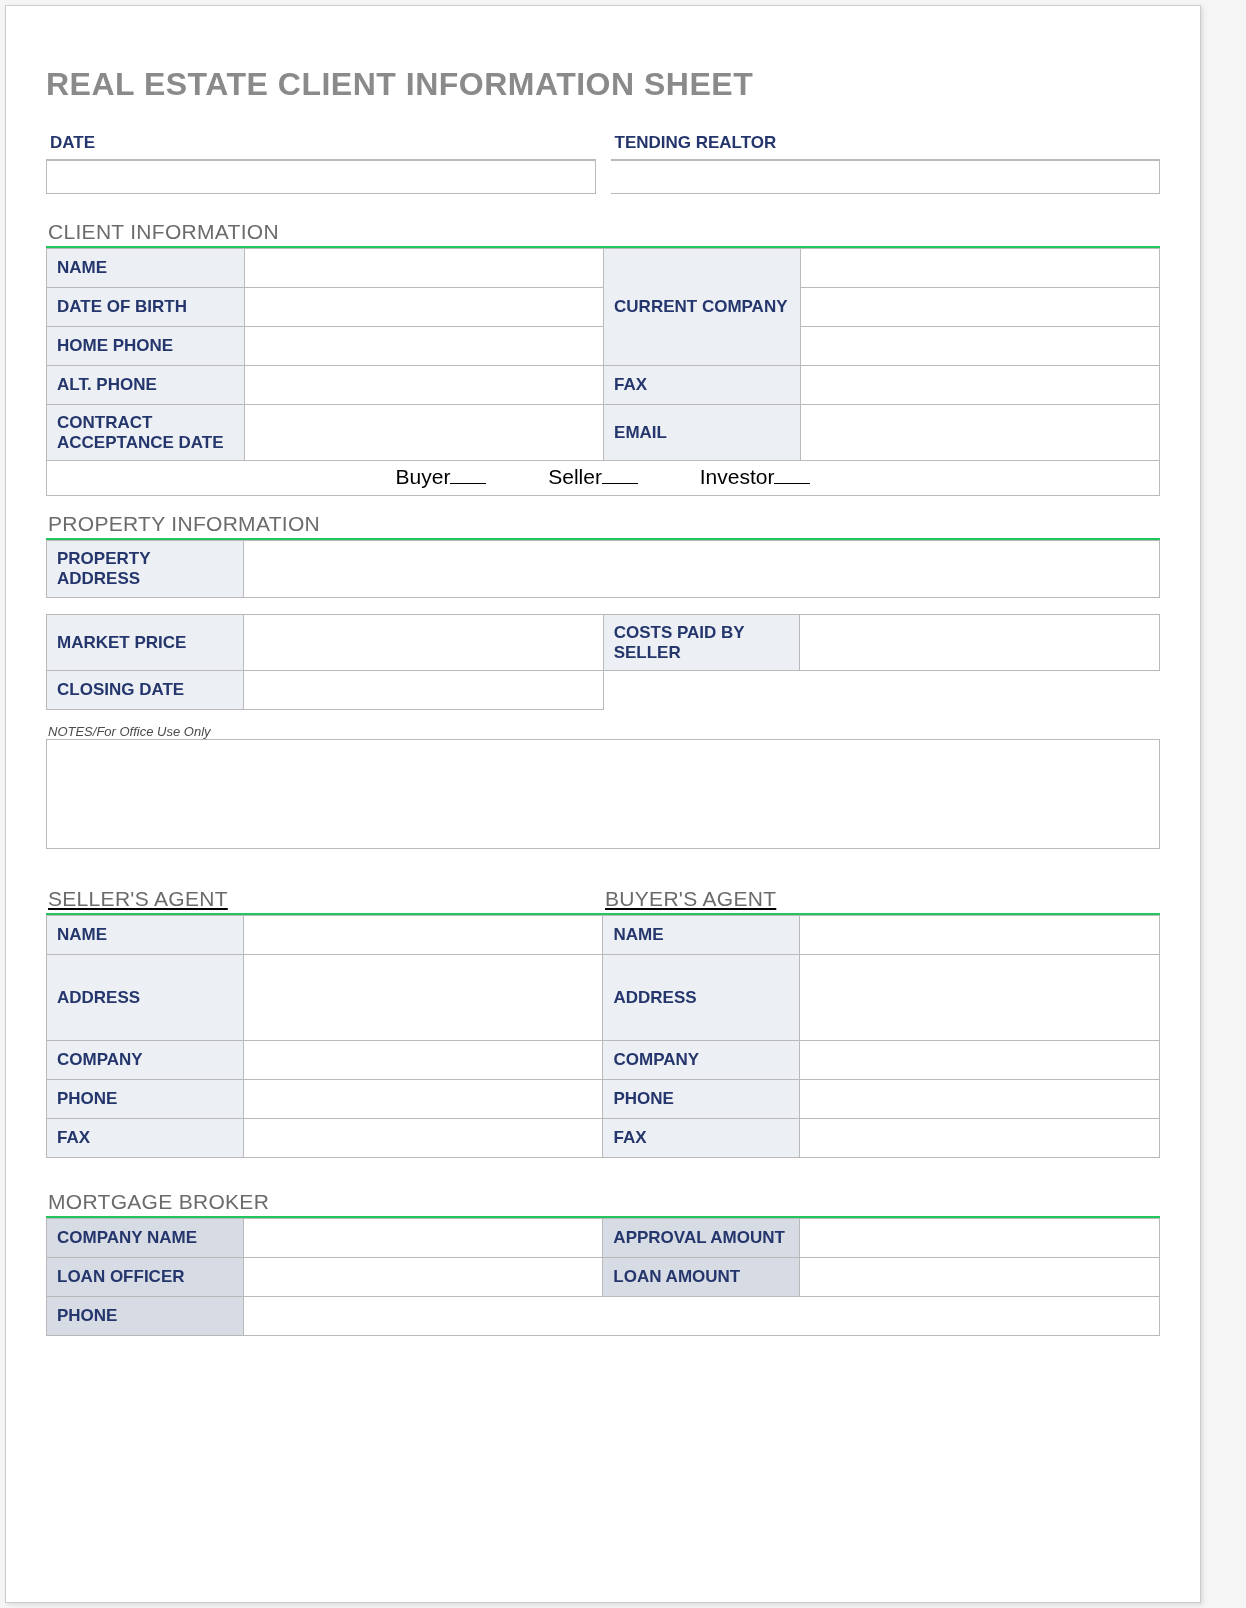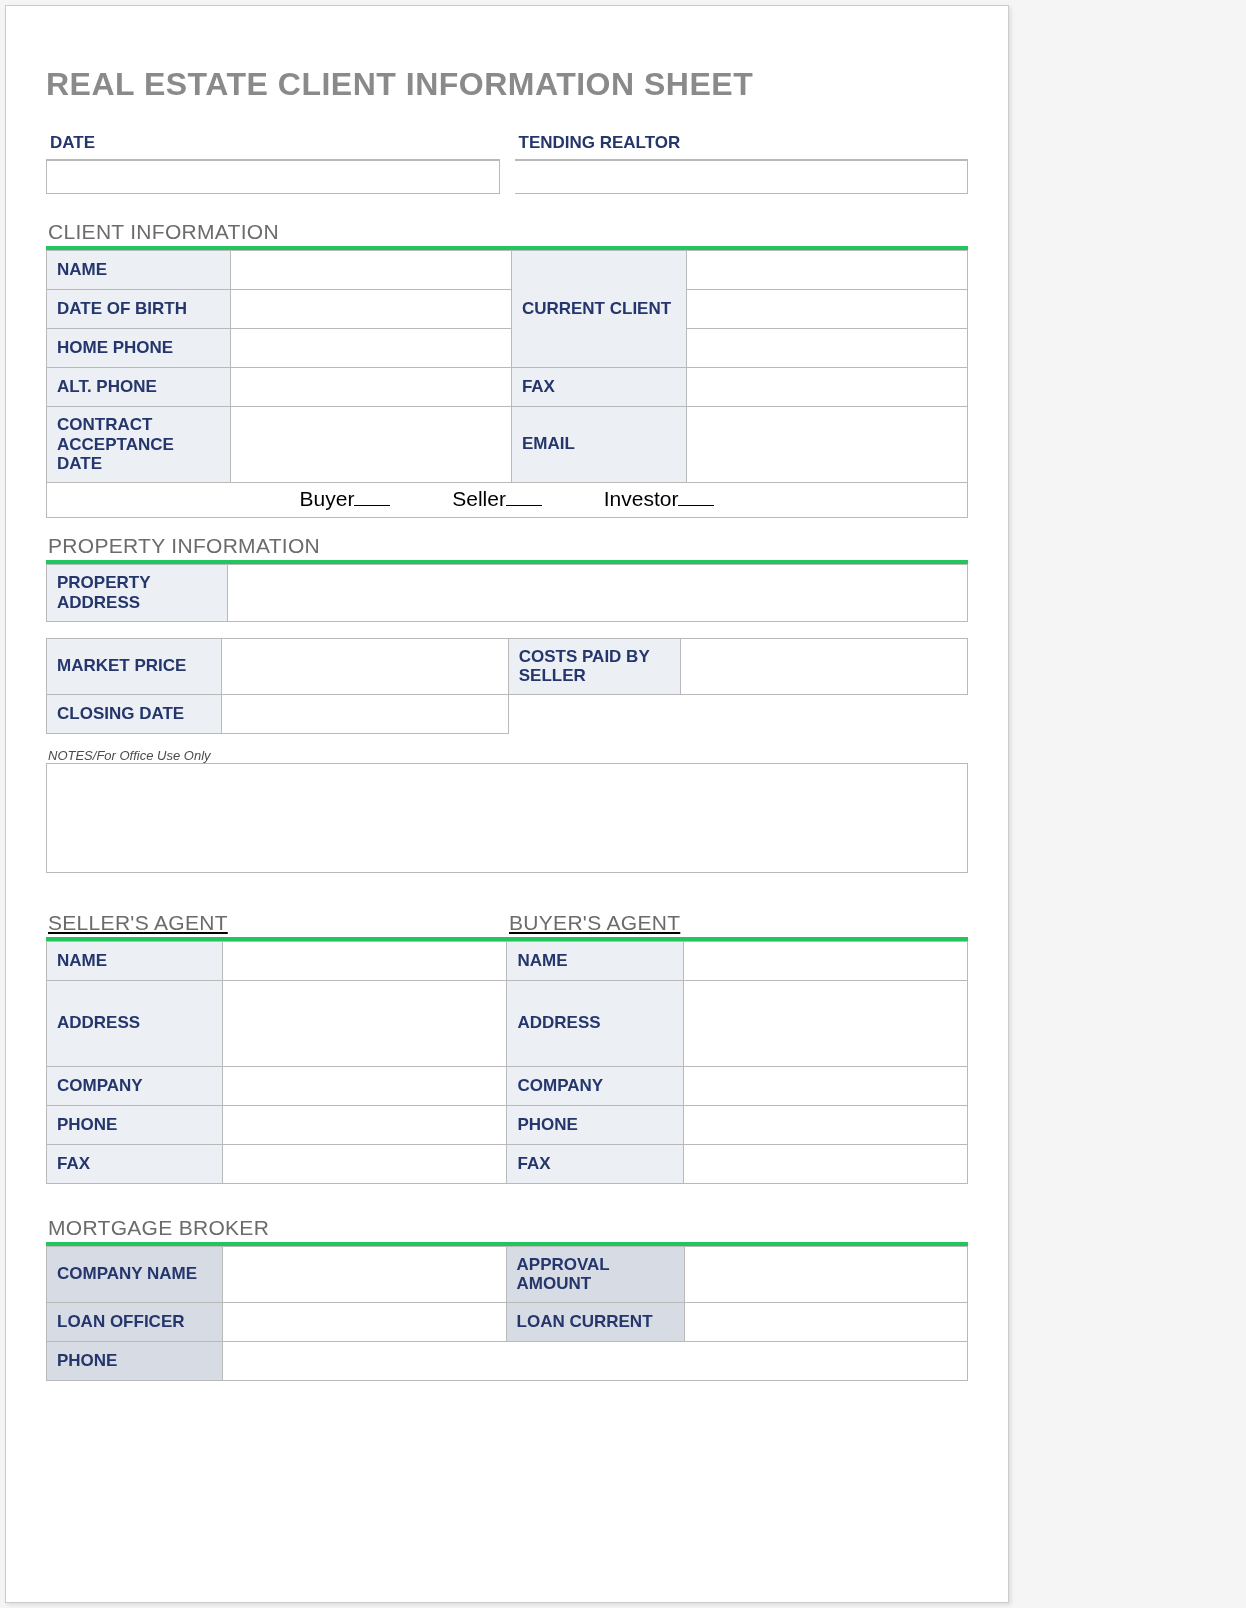--- a/index.html
+++ b/index.html
@@ -5,21 +5,21 @@
   * { box-sizing: border-box; }
   html, body { margin: 0; padding: 0; }
   body {
     font-family: "Century Gothic", "Futura", "Arial", sans-serif;
     background: #f5f5f5;
     width: 1246px;
     height: 1608px;
   }
   .page {
     background: #fff;
-    width: 1004px;
+    width: 1196px;
     min-height: 1598px;
     margin: 5px;
     border: 1px solid #ccc;
     padding: 30px 40px 40px 40px;
     box-shadow: 2px 2px 4px rgba(0,0,0,0.1);
   }
   .title {
     font-size: 32px;
     font-weight: bold;
     color: #8a8a8a;
@@ -72,21 +72,21 @@
     border: 1px solid #b9b9b9;
     height: 34px;
     padding: 2px 6px;
   }
   .top-input-wrap.right { border-left: 0; }
   
   .section-heading {
     color: #6b6b6b;
     font-size: 21px;
     letter-spacing: 0.3px;
-    border-bottom: 4px solid #22c55e;
+    border-bottom: 2px solid #22c55e;
     padding: 2px 2px 2px 2px;
     margin-top: 24px;
     margin-bottom: 0;
   }
   .dual-heading { display: flex; margin-top: 36px; text-decoration: underline; }
   .dual-heading .section-heading { flex: 1; margin-top: 0; }
   
   .role-row {
     border: 1px solid #b9b9b9;
     border-top: 0;
@@ -156,21 +156,21 @@
     <colgroup>
       <col class="w-label">
         <col class="w-half-val">
         <col class="w-label">
         <col class="w-half-val">
     </colgroup>
     <tbody>
         <tr>
       <td class="lbl">NAME</td>
       <td class="val"><input class="input" value="" style=""></td>
-      <td class="lbl" rowspan="3" style="line-height:1.25">CURRENT CLIENT</td>
+      <td class="lbl" rowspan="3" style="line-height:1.25">CURRENT COMPANY</td>
       <td class="val"><input class="input" value="" style=""></td>
     </tr>
     <tr>
       <td class="lbl">DATE OF BIRTH</td>
       <td class="val"><input class="input" value="" style=""></td>
       <td class="val"><input class="input" value="" style=""></td>
     </tr>
     <tr>
       <td class="lbl">HOME PHONE</td>
       <td class="val"><input class="input" value="" style=""></td>
@@ -297,21 +297,21 @@
     <tbody>
         <tr>
       <td class="lbl-left">COMPANY NAME</td>
       <td class="val"><input class="input" value="" style=""></td>
       <td class="lbl-left" style="line-height:1.15">APPROVAL AMOUNT</td>
       <td class="val"><input class="input" value="" style=""></td>
     </tr>
     <tr>
       <td class="lbl-left">LOAN OFFICER</td>
       <td class="val"><input class="input" value="" style=""></td>
-      <td class="lbl-left">LOAN CURRENT</td>
+      <td class="lbl-left">LOAN AMOUNT</td>
       <td class="val"><input class="input" value="" style=""></td>
     </tr>
     <tr>
       <td class="lbl-left">PHONE</td>
       <td class="val" colspan="3"><input class="input" value="" style=""></td>
     </tr>
   </tbody>
     </table>
 
 </div>

